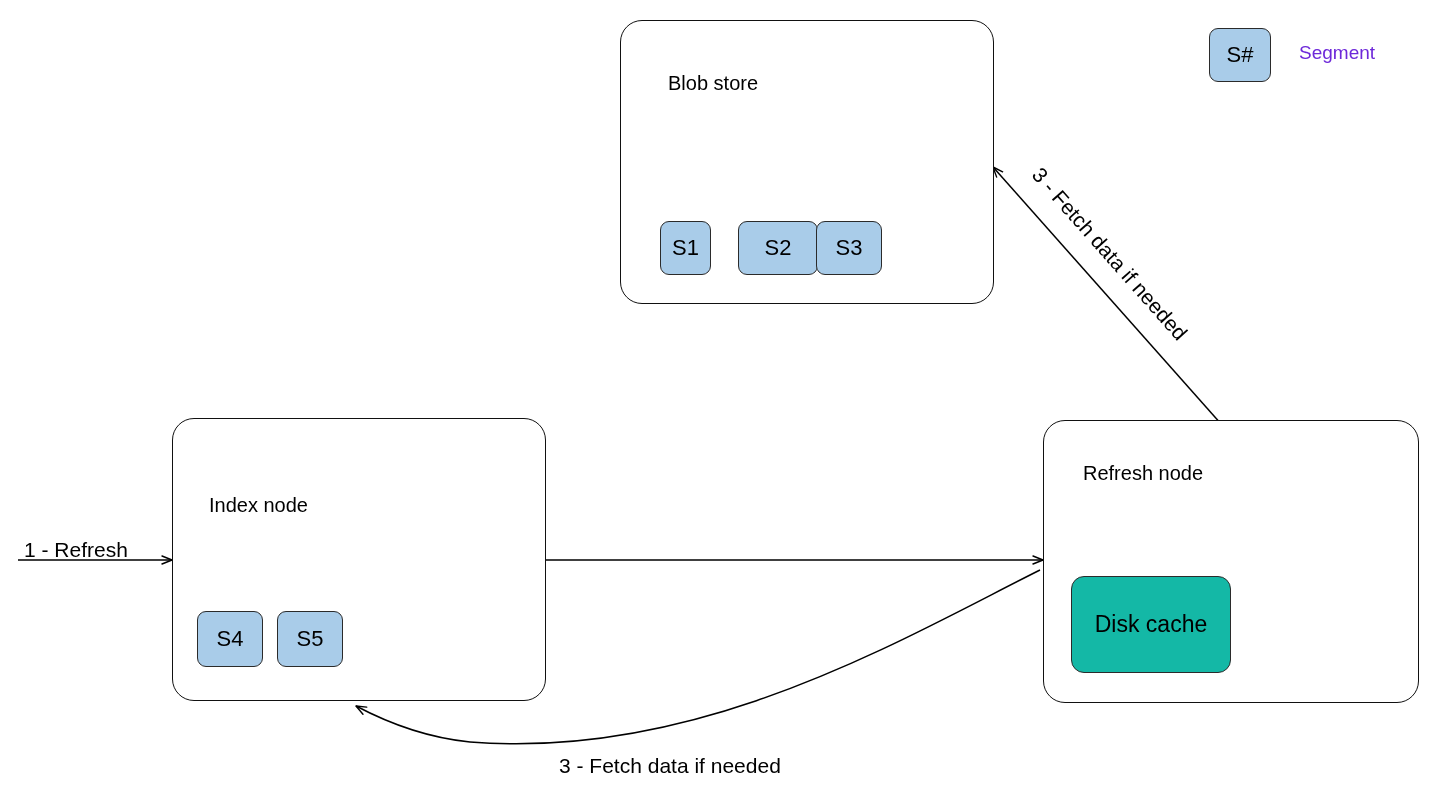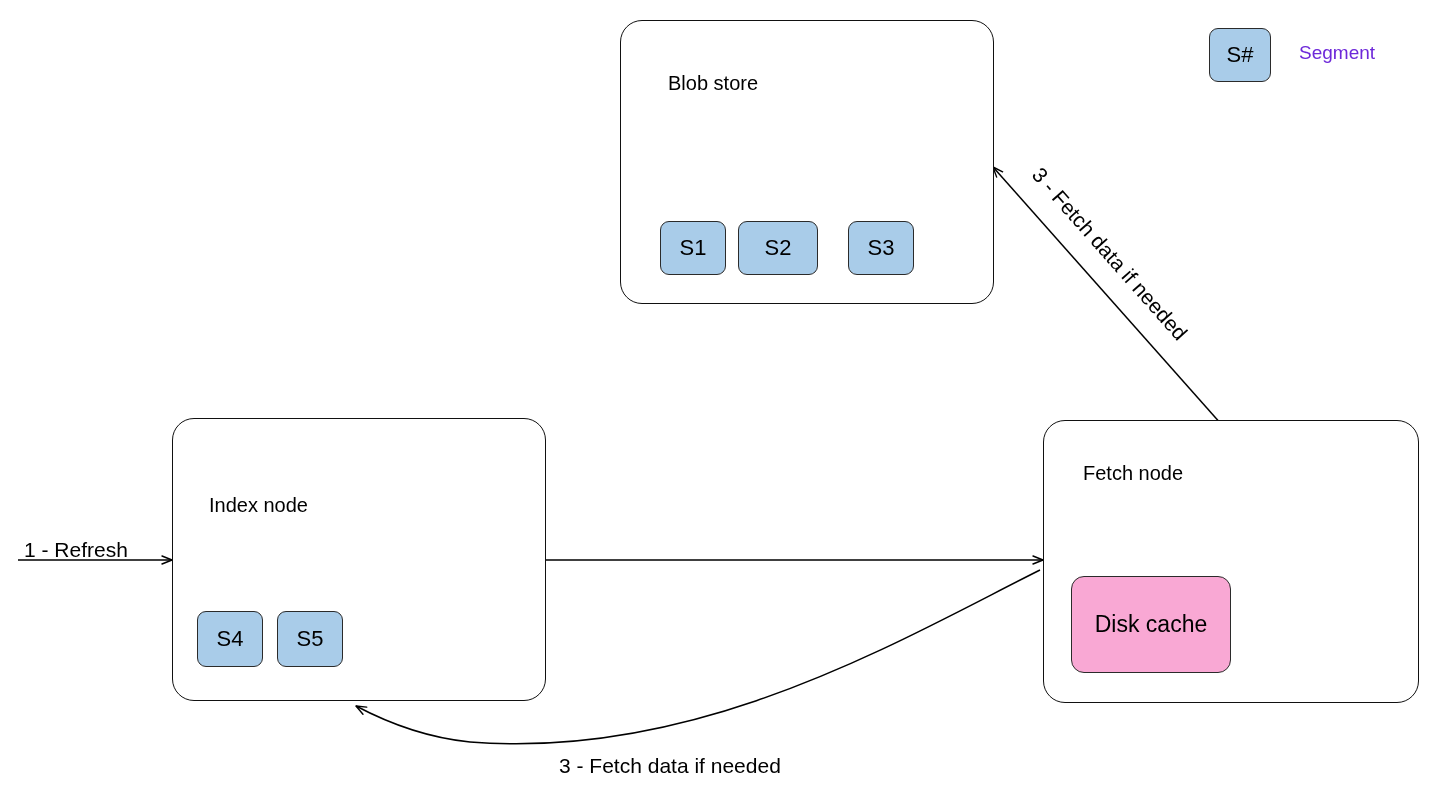--- a/index.html
+++ b/index.html
@@ -49,21 +49,21 @@
     border-radius: 9px;
     display: flex;
     align-items: center;
     justify-content: center;
     font-size: 22px;
     color: #000000;
   }
   .subbox {
     position: absolute;
     box-sizing: border-box;
-    background: #f9a8d4;
+    background: #14b8a6;
     border: 1.3px solid #2b2b2b;
     border-radius: 13px;
     display: flex;
     align-items: center;
     justify-content: center;
     font-size: 23px;
     color: #000000;
     text-align: center;
   }
   .edge-label {
@@ -110,34 +110,34 @@
 
     <g>
       <path d="M 1040 570 C 900 640, 700 760, 470 742 C 430 738, 390 724, 356 706" fill="none" stroke="#000000" stroke-width="1.5" marker-end="url(#arrowOpen)"></path>
     </g>
   </svg>
 
   <div class="node" style="left:620px; top:20px; width:374px; height:284px;">
   </div>
   <div class="node-title" style="left:668px; top:68px;">Blob store</div>
 
-  <div class="segment" style="left:660px; top:221px; width:66px; height:54px;">S1</div>
+  <div class="segment" style="left:660px; top:221px; width:51px; height:54px;">S1</div>
   <div class="segment" style="left:738px; top:221px; width:80px; height:54px;">S2</div>
-  <div class="segment" style="left:816px; top:221px; width:66px; height:54px;margin-left:32px;">S3</div>
+  <div class="segment" style="left:816px; top:221px; width:66px; height:54px;">S3</div>
 
   <div class="node" style="left:172px; top:418px; width:374px; height:283px;">
   </div>
   <div class="node-title" style="left:209px; top:458px;margin-top:32px;">Index node</div>
 
   <div class="segment" style="left:197px; top:611px; width:66px; height:56px;">S4</div>
   <div class="segment" style="left:277px; top:611px; width:66px; height:56px;">S5</div>
 
   <div class="node" style="left:1043px; top:420px; width:376px; height:283px;">
   </div>
-  <div class="node-title" style="left:1083px; top:458px;">Fetch node</div>
+  <div class="node-title" style="left:1083px; top:458px;">Refresh node</div>
 
   <div class="subbox" style="left:1071px; top:576px; width:160px; height:97px;">Disk cache</div>
 
   <div class="edge-label" style="left:24px; top:538px;">1 - Refresh</div>
 
 
   <div class="edge-label rotated" style="left:1045px; top:163px; transform: rotate(48.5deg);">3 - Fetch data if needed</div>
 
   <div class="edge-label" style="left:559px; top:754px;">3 - Fetch data if needed</div>
 

